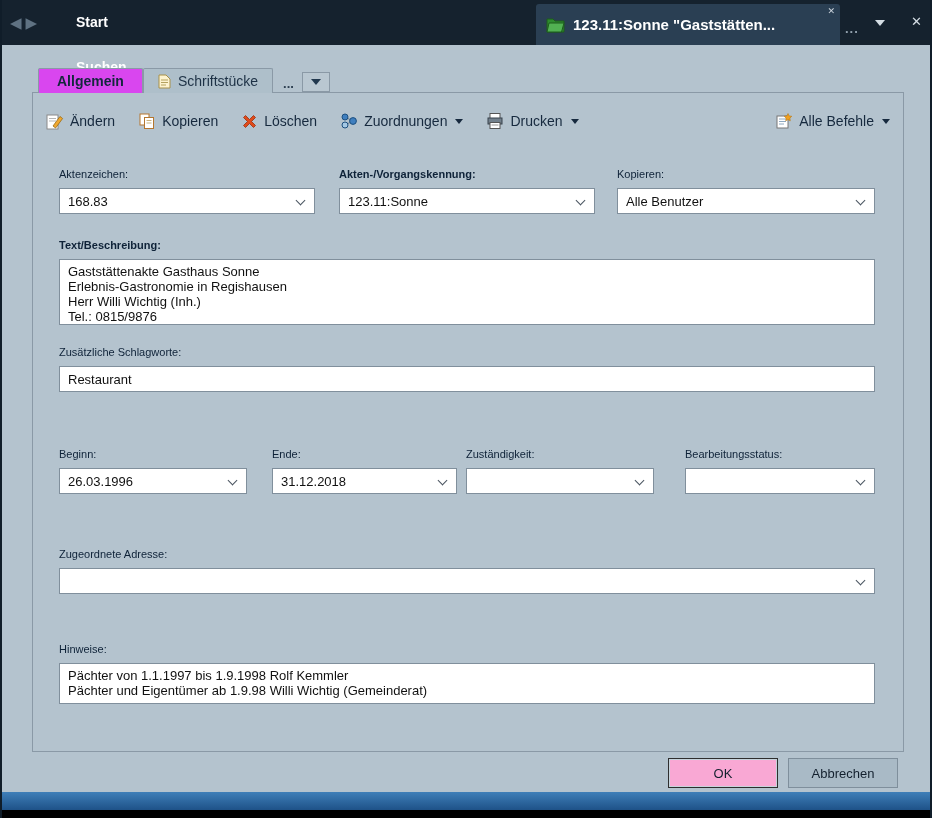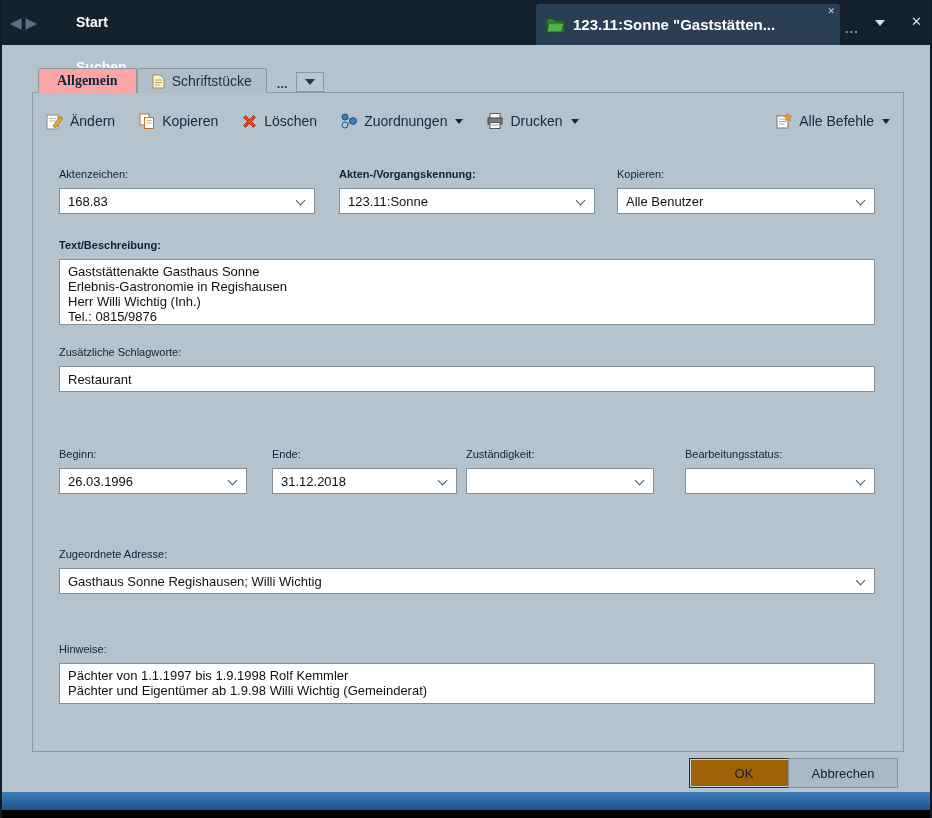--- a/index.html
+++ b/index.html
@@ -21,21 +21,21 @@
   .doc-tab-close { position:absolute; top:2px; right:5px; color:#cdd6de; font-size:9px; line-height:10px; }
   .tb-overflow { position:absolute; left:843px; top:21px; color:#93a2ae; font-weight:700; font-size:13px; letter-spacing:1px; }
   .tb-drop { position:absolute; left:873px; top:20px; width:0; height:0;
              border-left:5px solid transparent; border-right:5px solid transparent; border-top:6px solid #d5dee5; }
   .tb-close { position:absolute; right:8px; top:14px; color:#d5dee5; font-size:13px; }
 
   
   .tabbar { position:absolute; left:36px; top:68px; height:25px; display:flex; align-items:flex-end; z-index:3; }
   .tab { height:25px; display:flex; align-items:center; padding:0 18px; border:1px solid #8a99a6;
          border-bottom:none; border-radius:2px 2px 0 0; font-size:14px; cursor:default; }
-  .tab.active { background:#fca5a5; font-weight:700; color:#13273c;font-family:Liberation Serif, serif; }
+  .tab.active { background:#d946ef; font-weight:700; color:#13273c; }
   .tab.inactive { background:#aebfca; color:#1d3145; gap:7px; padding:0 14px; }
   .tabbar-overflow { margin:0 4px 2px 10px; color:#2c3e50; font-weight:700; font-size:13px; }
   .tab-drop-btn { width:28px; height:20px; margin:0 0 1px 4px; background:#b9c7d1; border:1px solid #8a99a6;
                   display:flex; align-items:center; justify-content:center; }
   .tri-dark { width:0; height:0; border-left:5px solid transparent; border-right:5px solid transparent; border-top:6px solid #21384e; }
 
   
   .panel { position:absolute; left:30px; top:92px; width:872px; height:660px;
            border:1px solid #8a99a6; background:#b4c3ce; }
 
@@ -56,21 +56,21 @@
                  border-left:1.5px solid #4a5560; border-bottom:1.5px solid #4a5560; transform:rotate(-45deg); }
   .txt { width:100%; background:#fff; border:1px solid #808f9c; font-family:"Liberation Sans", sans-serif;
          font-size:13px; color:#111; padding:4px 8px; resize:none; line-height:15px; display:block; }
   input.txt { height:26px; }
   textarea.t-big { height:66px; }
   textarea.t-small { height:41px; }
 
   
   .btn { position:absolute; top:758px; height:30px; width:110px; font-size:13px; color:#13202e;
          display:flex; align-items:center; justify-content:center; cursor:default; }
-  .btn-ok { left:666px; background:#a16207; border:1px solid #2e2e2e; box-shadow: inset 0 0 0 1px #c6d2da; margin-left: 21px; }
+  .btn-ok { left:666px; background:#f9a8d4; border:1px solid #2e2e2e; box-shadow: inset 0 0 0 1px #c6d2da; }
   .btn-cancel { left:786px; background:#a9bac6; border:1px solid #7f8f9c; }
 
   
   .bottom-blue { position:absolute; left:0; right:0; top:792px; height:18px;
                  background:linear-gradient(#3f7fb8, #1e5288); }
   .bottom-black { position:absolute; left:0; right:0; top:810px; height:8px; background:#000; }
 </style>
 </head>
 <body>
 
@@ -257,21 +257,20 @@
     <label>Bearbeitungsstatus:</label>
     <div class="combo">
       <span></span>
       <span class="chev"></span>
     </div>
   </div>
 
   <div class="fg" style="left:57px; top:546px; width:816px;">
     <label>Zugeordnete Adresse:</label>
     <div class="combo">
-      <span>Gasthaus Sonne Regishausen; Willi Wichtig</span>
       <span class="chev"></span>
     </div>
   </div>
 
   <div class="fg" style="left:57px; top:641px; width:816px;">
     <label>Hinweise:</label>
     <textarea class="txt t-small" style="">Pächter von 1.1.1997 bis 1.9.1998 Rolf Kemmler
 Pächter und Eigentümer ab 1.9.98 Willi Wichtig (Gemeinderat)</textarea>
   </div>
 

